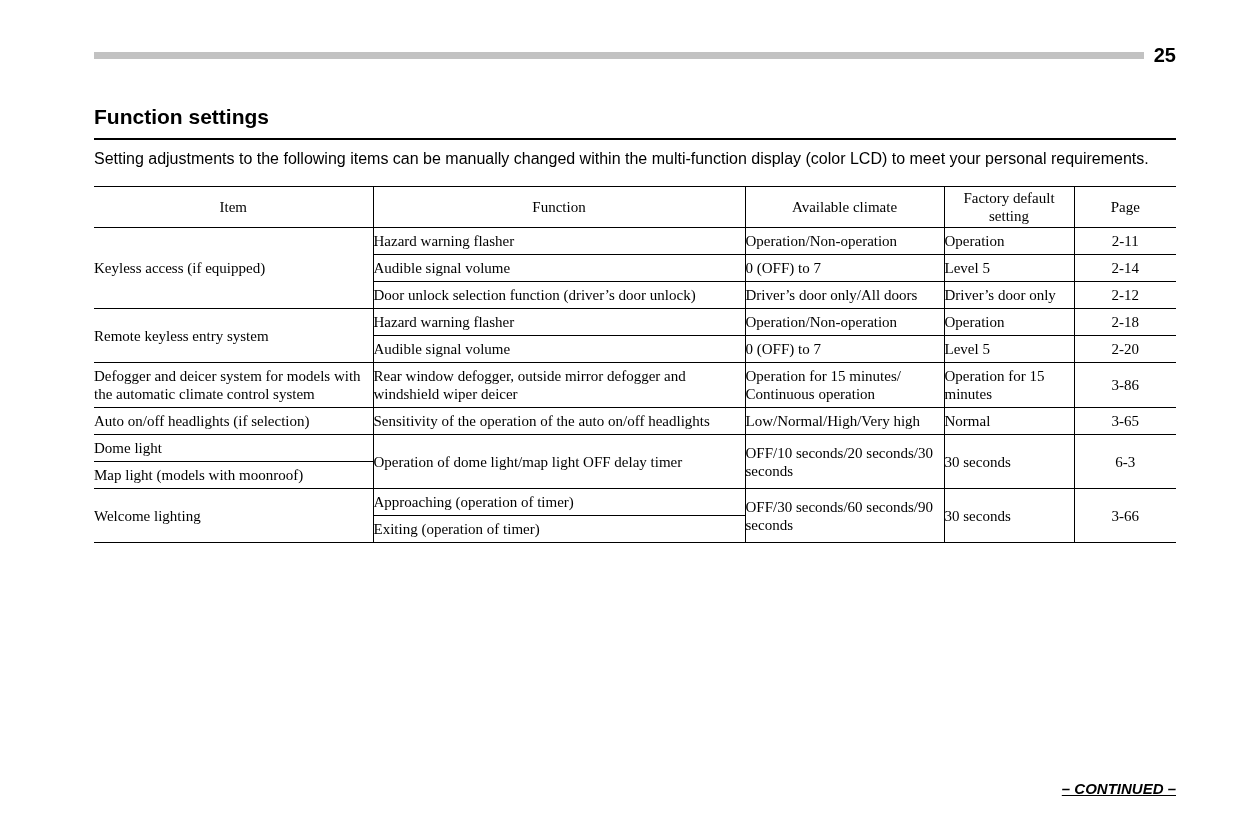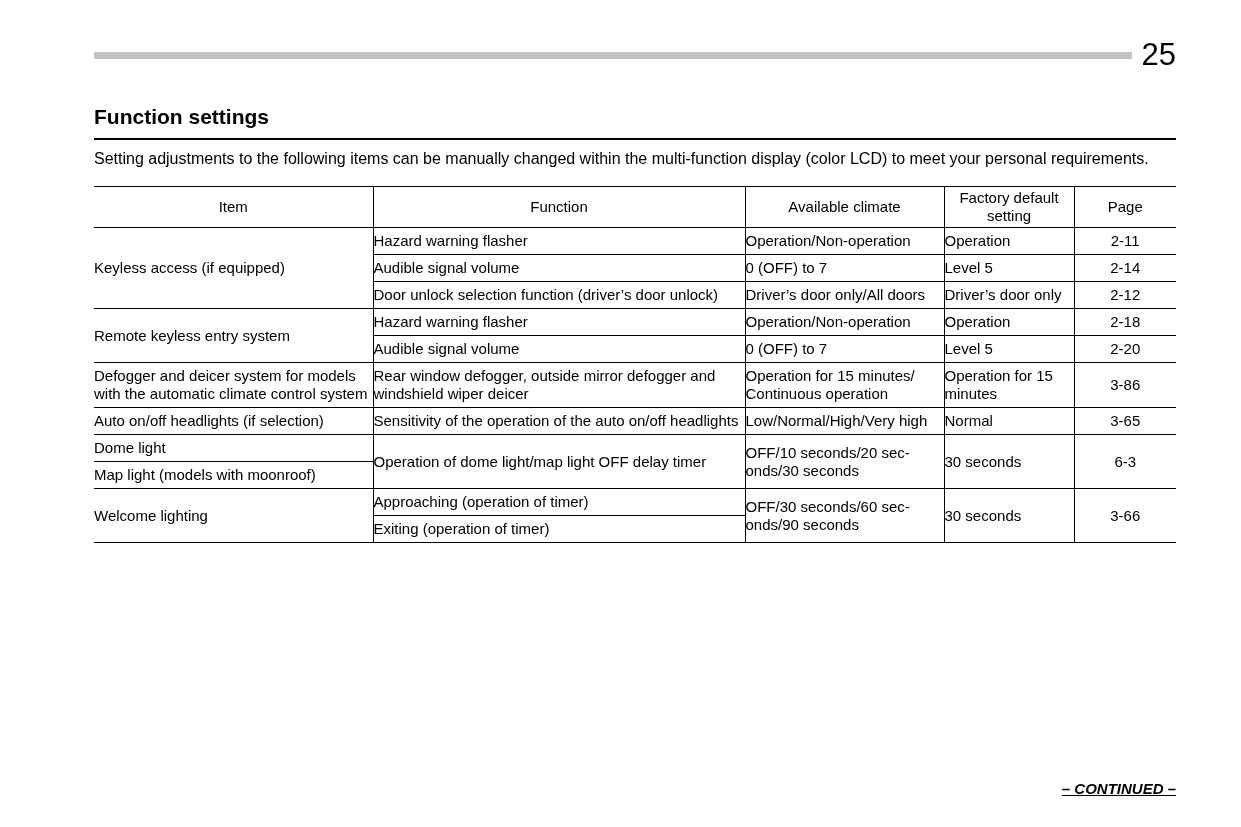--- a/index.html
+++ b/index.html
@@ -13,22 +13,22 @@
   }
   .page {
     position: relative;
     width: 1241px; height: 827px;
     padding: 42px 65px 0 94px;
   }
   .topbar { display: flex; align-items: center; }
   .topbar .rule { flex: 1; height: 7px; background: #c2c2c2; }
   .topbar .pagenum {
     margin-left: 10px;
-    font-size: 31px;
-    font-weight: normal;
+    font-size: 20px;
+    font-weight: bold;
     line-height: 26px;
   }
   h1.title {
     margin: 37px 0 0 0;
     font-size: 21px;
     font-weight: bold;
     padding-bottom: 9px;
     border-bottom: 2px solid #000;
   }
   h2.section {
@@ -46,20 +46,21 @@
     font-size: 16px;
     line-height: 20px;
   }
   table.settings {
     margin-top: 17px;
     border-collapse: collapse;
     table-layout: fixed;
     width: 1082px;
     font-size: 15px;
     line-height: 18px;
+    font-family: Liberation Serif, serif;
   }
   col.c-item { width: 279px; }
   col.c-func { width: 372px; }
   col.c-avail { width: 199px; }
   col.c-def { width: 130px; }
   col.c-page { width: 102px; }
   table.settings th, table.settings td {
     border-bottom: 1px solid #000;
     border-right: 1px solid #000;
     vertical-align: middle;

